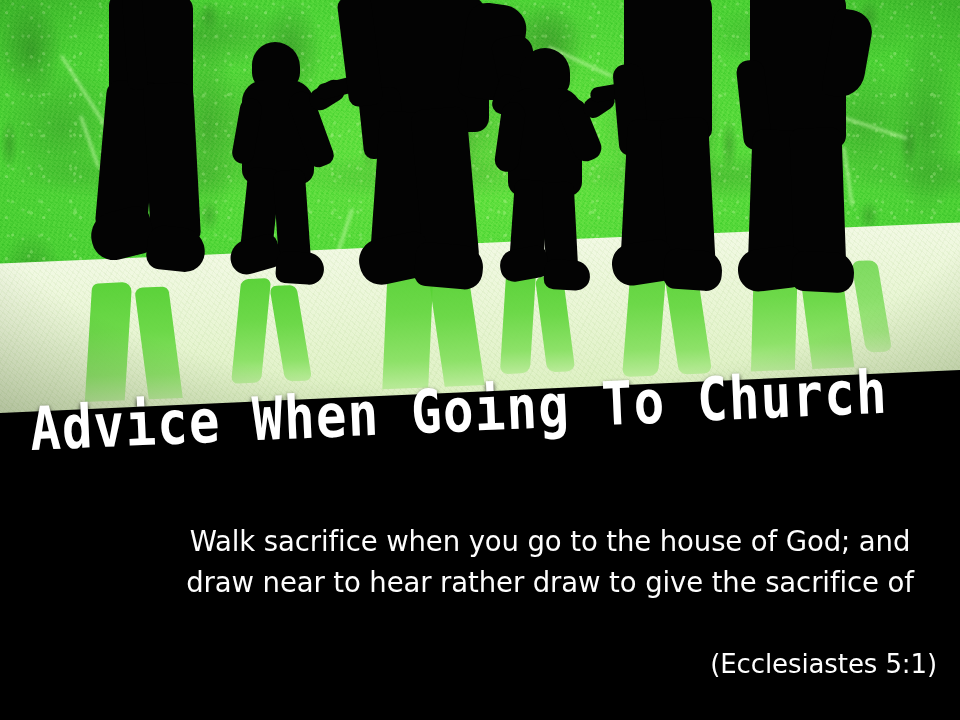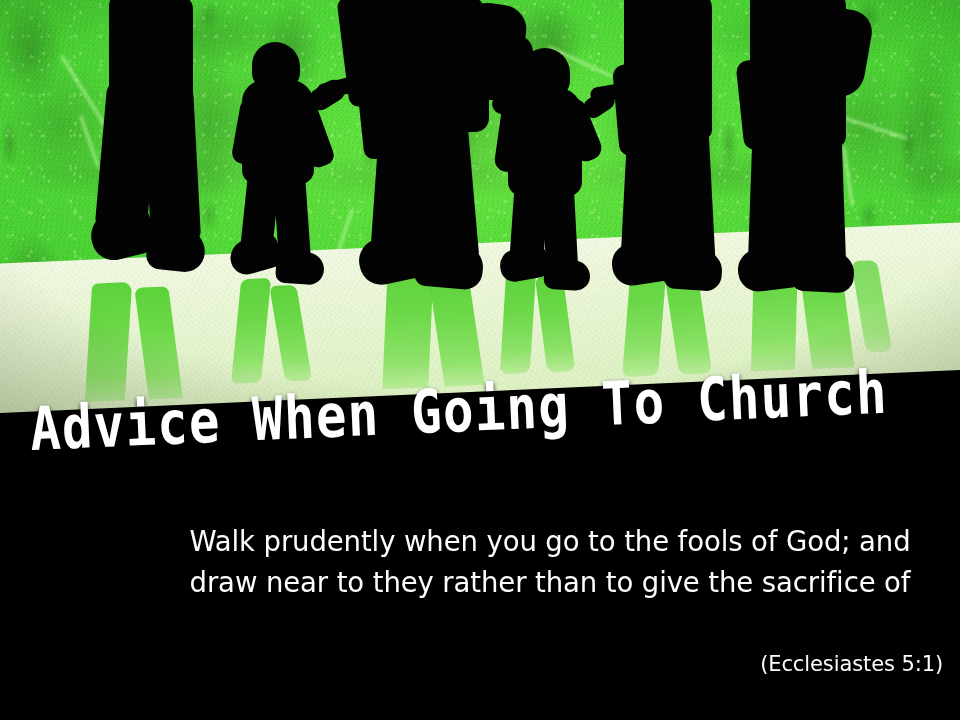--- a/index.html
+++ b/index.html
@@ -106,22 +106,22 @@
   #verse{
     position:absolute;left:150px;top:521px;width:800px;
     color:#fdfdfd;font-size:27.5px;line-height:41px;
     font-family:"DejaVu Sans","Liberation Sans",sans-serif;
     text-align:center;font-weight:400;
     letter-spacing:-.1px;
   }
   #verse .l{display:block;}
   #verse .l3{text-align:center;}
   #citation{
-    position:absolute;left:150px;top:644px;width:793px;
-    color:#fdfdfd;font-size:21px;line-height:41px;
+    position:absolute;left:144px;top:644px;width:793px;
+    color:#fdfdfd;font-size:26px;line-height:41px;
     font-family:"DejaVu Sans","Liberation Sans",sans-serif;
     text-align:right;letter-spacing:-.1px;
   }
 </style>
 </head>
 <body>
 
 <div id="stage">
 
   <div id="photo">
@@ -225,19 +225,19 @@
     </div>
 
     <div class="vignette"></div>
   </div>
 
   <div id="blackpanel"></div>
 
   <div id="title">Advice When Going To Church</div>
 
   <div id="verse">
-    <span class="l l1">Walk prudently when you go to the fools of God; and</span>
-    <span class="l l2">draw near to they rather than to give the sacrifice of</span>
+    <span class="l l1">Walk sacrifice when you go to the house of God; and</span>
+    <span class="l l2">draw near to hear rather draw to give the sacrifice of</span>
   </div>
 
   <div id="citation">(Ecclesiastes 5:1)</div>
 
 </div>
 
 </body></html>

